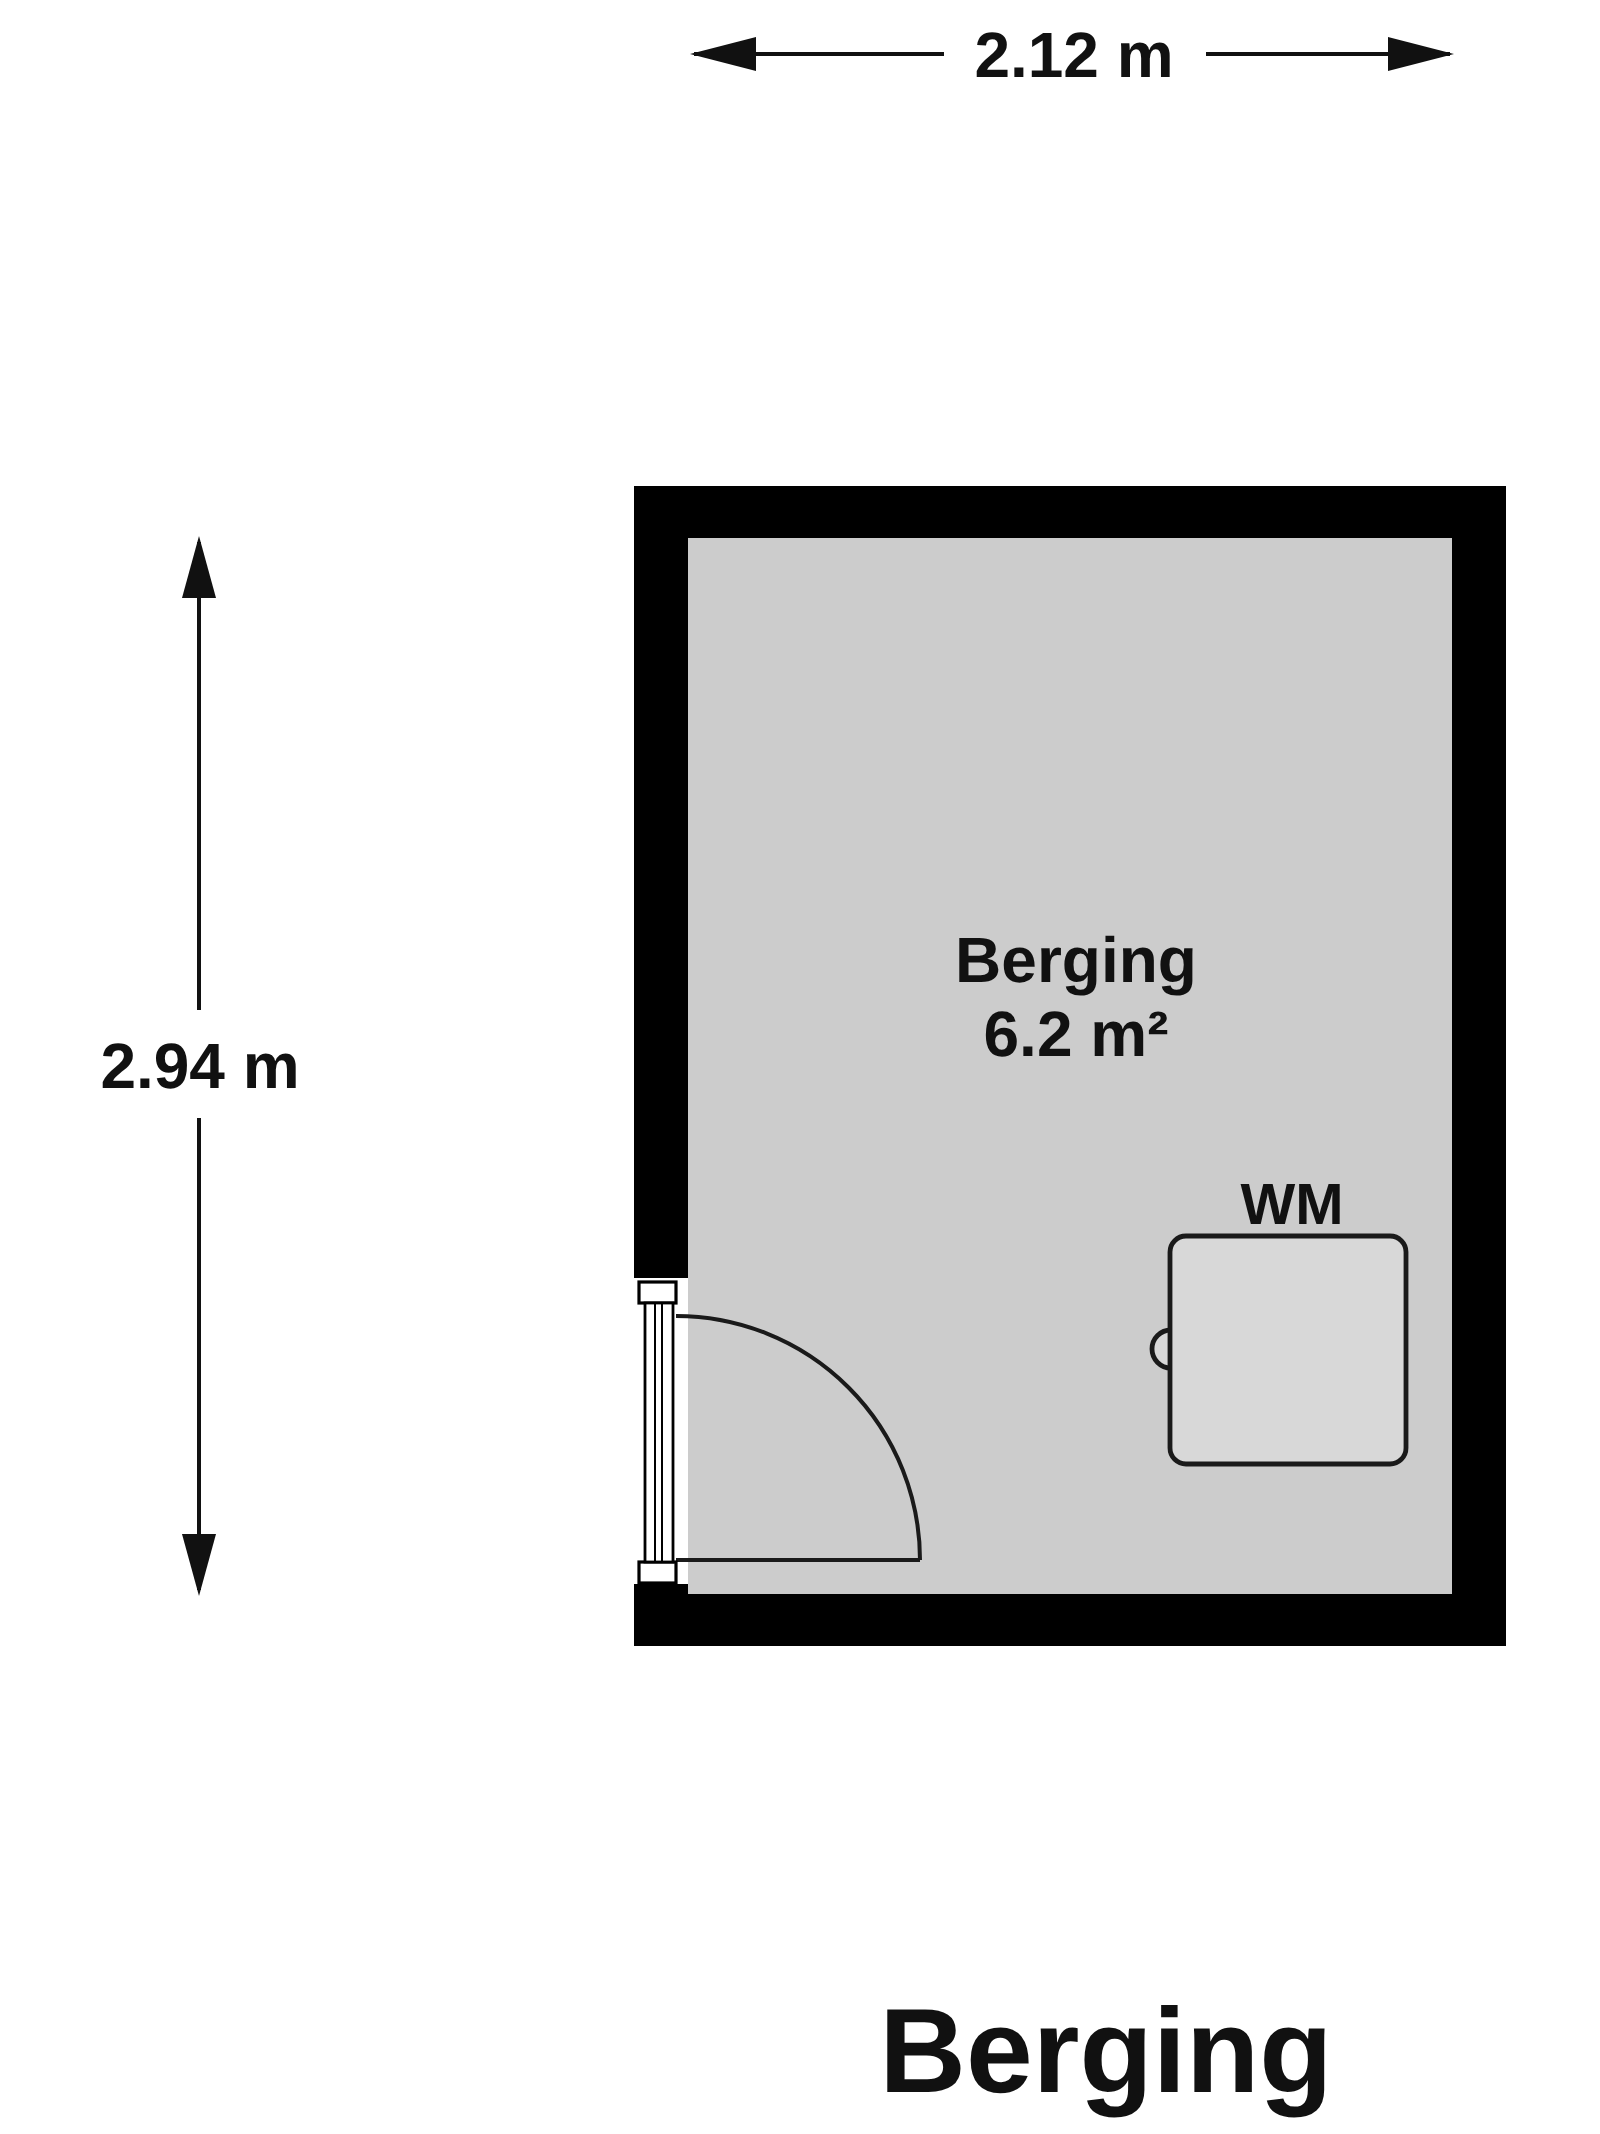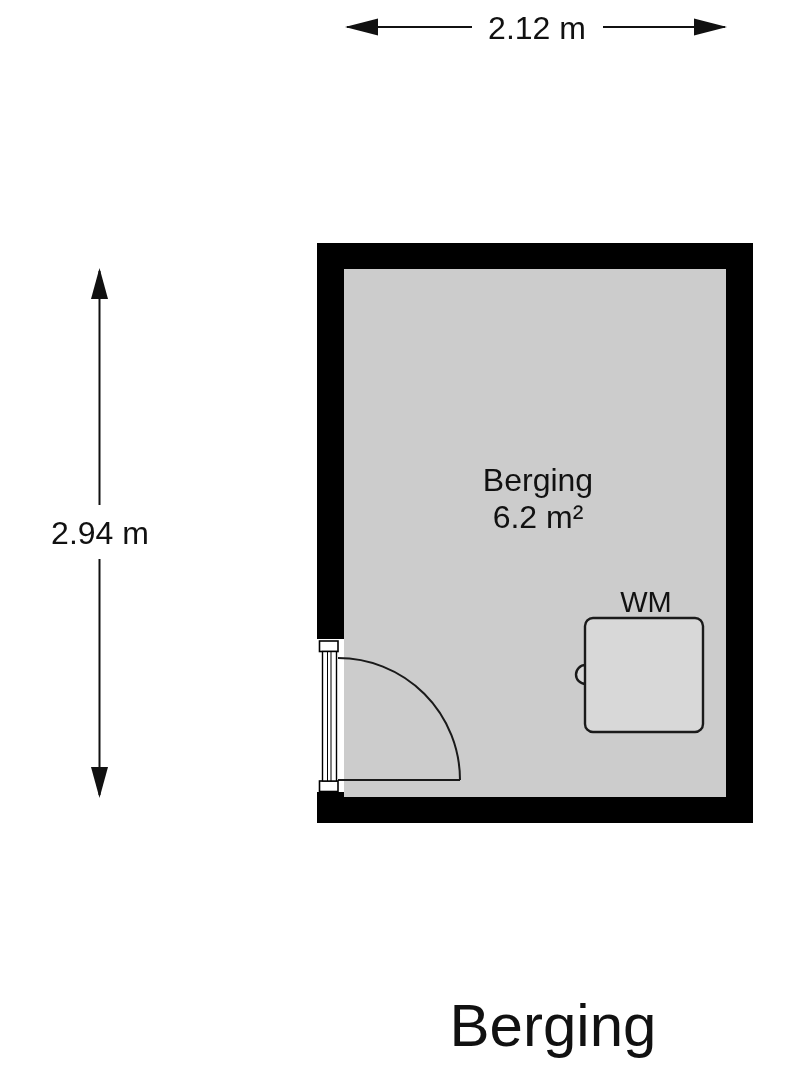--- a/index.html
+++ b/index.html
@@ -8,20 +8,21 @@
     background: #ffffff;
     width: 800px;
     height: 1067px;
     overflow: hidden;
   }
   .canvas {
     position: relative;
     width: 800px;
     height: 1067px;
     background: #ffffff;
+    font-weight: bold;
   }
   svg text {
     font-family: "Liberation Sans", sans-serif;
     fill: #111111;
   }
   .dim-line  { stroke: #111111; stroke-width: 2; }
   .arrowhead { fill: #111111; stroke: none; }
   .dim-label { font-size: 32px; }
   .door-line { stroke: #1a1a1a; stroke-width: 2; fill: none; }
   .jamb      { fill: #ffffff; stroke: #000000; stroke-width: 1.6; }

